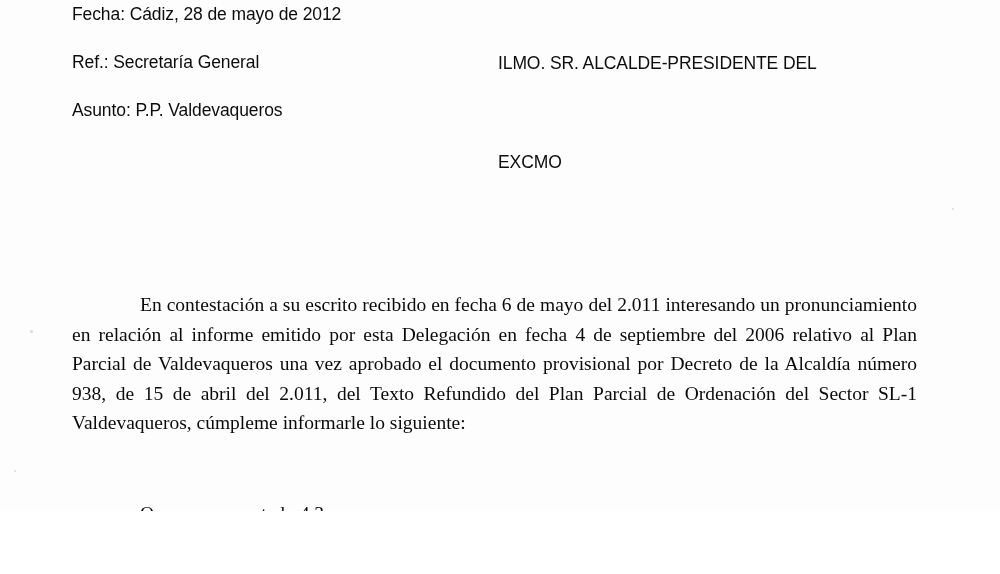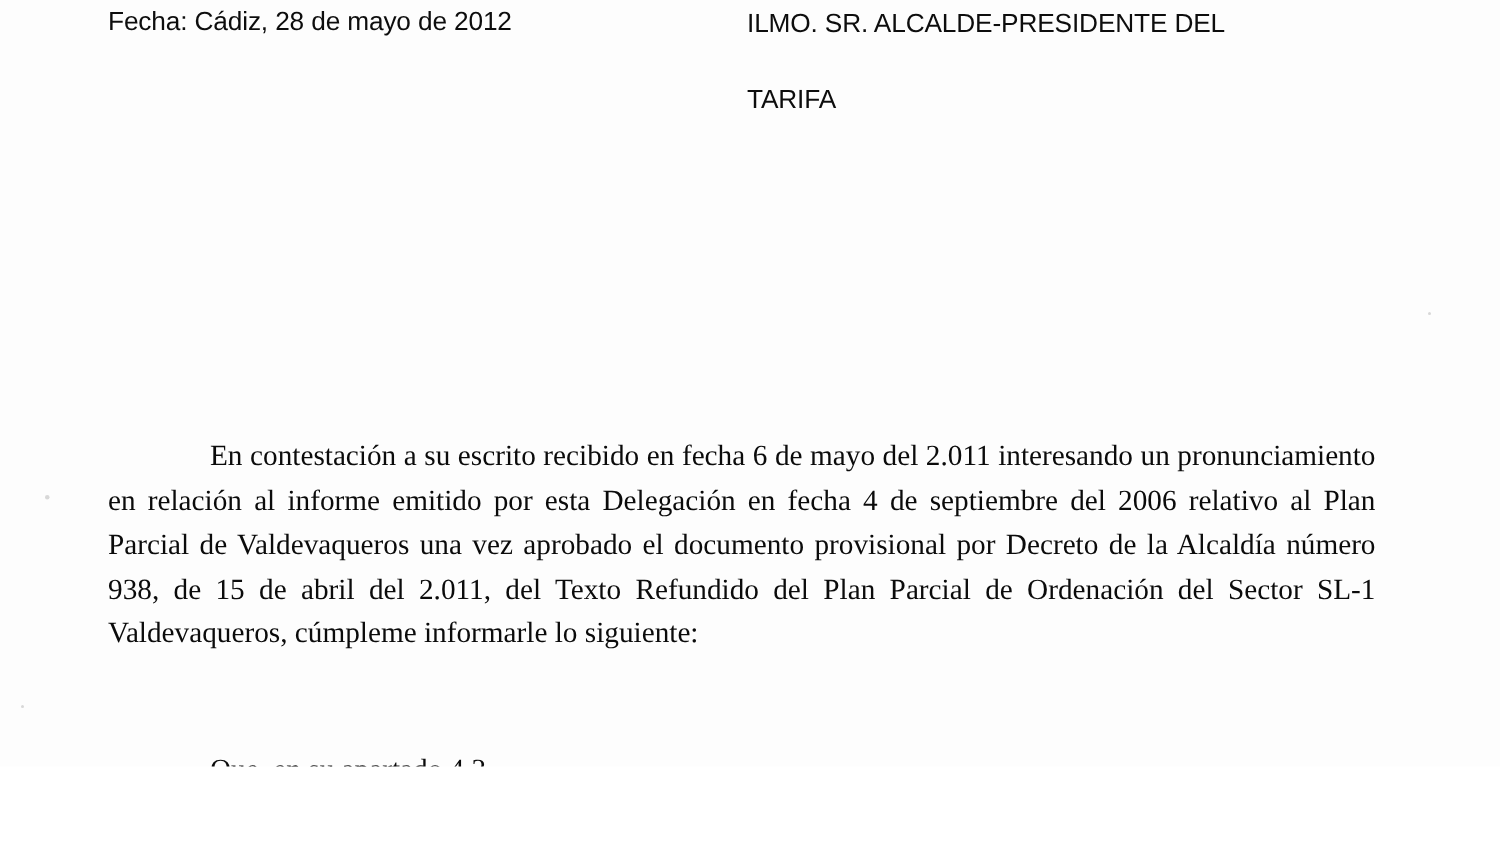--- a/index.html
+++ b/index.html
@@ -53,20 +53,21 @@
   .meta-line.l2 { margin-bottom: 27px; }
   .meta-line.l3 { margin-bottom: 0; }
 
   .addr-line {
     font-family: "Liberation Sans", sans-serif;
     font-size: 17.5px;
     letter-spacing: -0.1px;
     color: #0d0d0d;
     white-space: nowrap;
     line-height: 27px;
+    margin-top: 48px;
   }
   .addr-gap {
     height: 24px;
   }
 
   
   .body-block {
     position: absolute;
     left: 72px;
     top: 290px;
@@ -107,26 +108,28 @@
 </style>
 </head>
 <body>
 
 <div class="page">
 
   <div class="header">
 
     <div class="header-left">
       <div class="meta-line l1">Fecha: Cádiz, 28 de mayo de 2012</div>
+      <div class="meta-line l2">Ref.: Secretaría General</div>
+      <div class="meta-line l3">Asunto: P.P. Valdevaqueros</div>
     </div>
 
     <div class="header-right">
       <div class="addr-line">ILMO. SR. ALCALDE-PRESIDENTE DEL</div>
       <div class="addr-gap"></div>
-      <div class="addr-line">TARIFA</div>
+      <div class="addr-line">EXCMO</div>
     </div>
 
   </div>
 
   <div class="body-block">
     <p class="para">En contestación a su escrito recibido en fecha 6 de mayo del 2.011 interesando un pronunciamiento en relación al informe emitido por esta Delegación en fecha 4 de septiembre del 2006 relativo al Plan Parcial de Valdevaqueros una vez aprobado el documento provisional por Decreto de la Alcaldía número 938, de 15 de abril del 2.011, del Texto Refundido del Plan Parcial de Ordenación del Sector SL-1 Valdevaqueros, cúmpleme informarle lo siguiente:</p>
   </div>
 
   <div class="cut-line">Que, en su apartado 4.3 ...</div>
 

